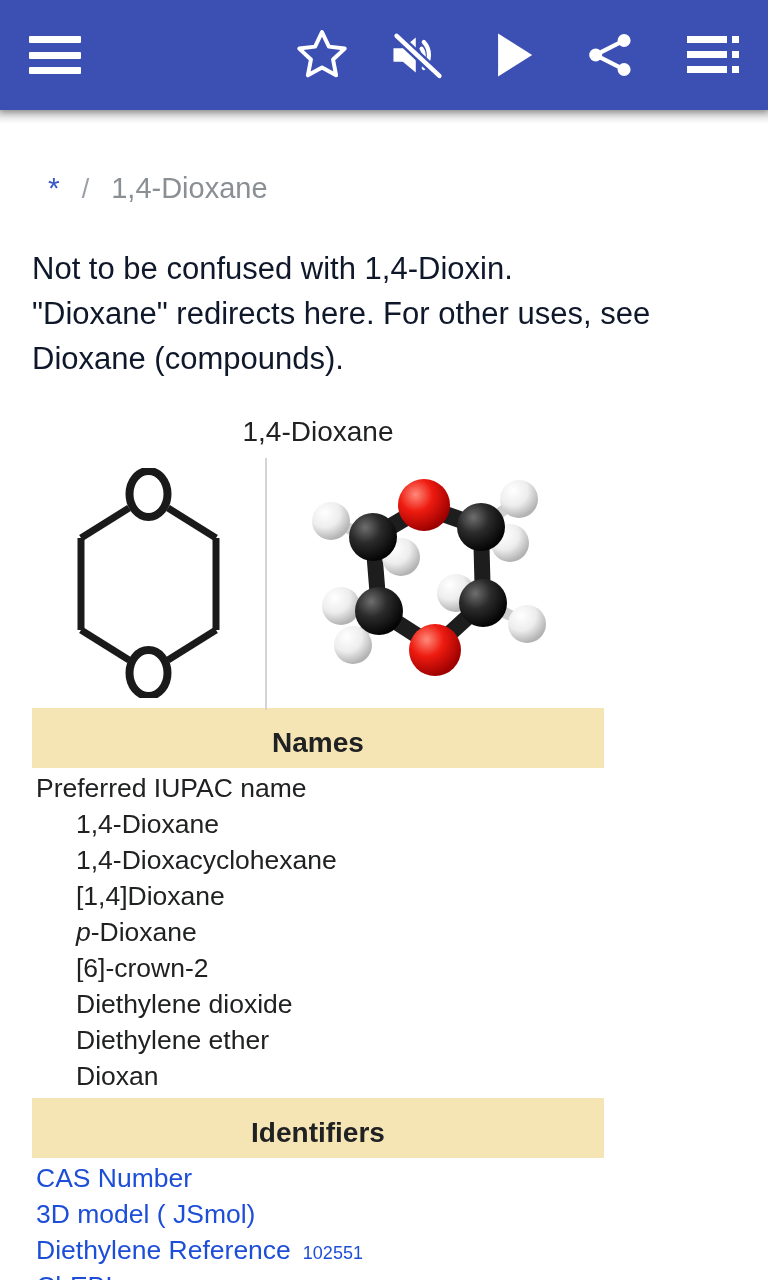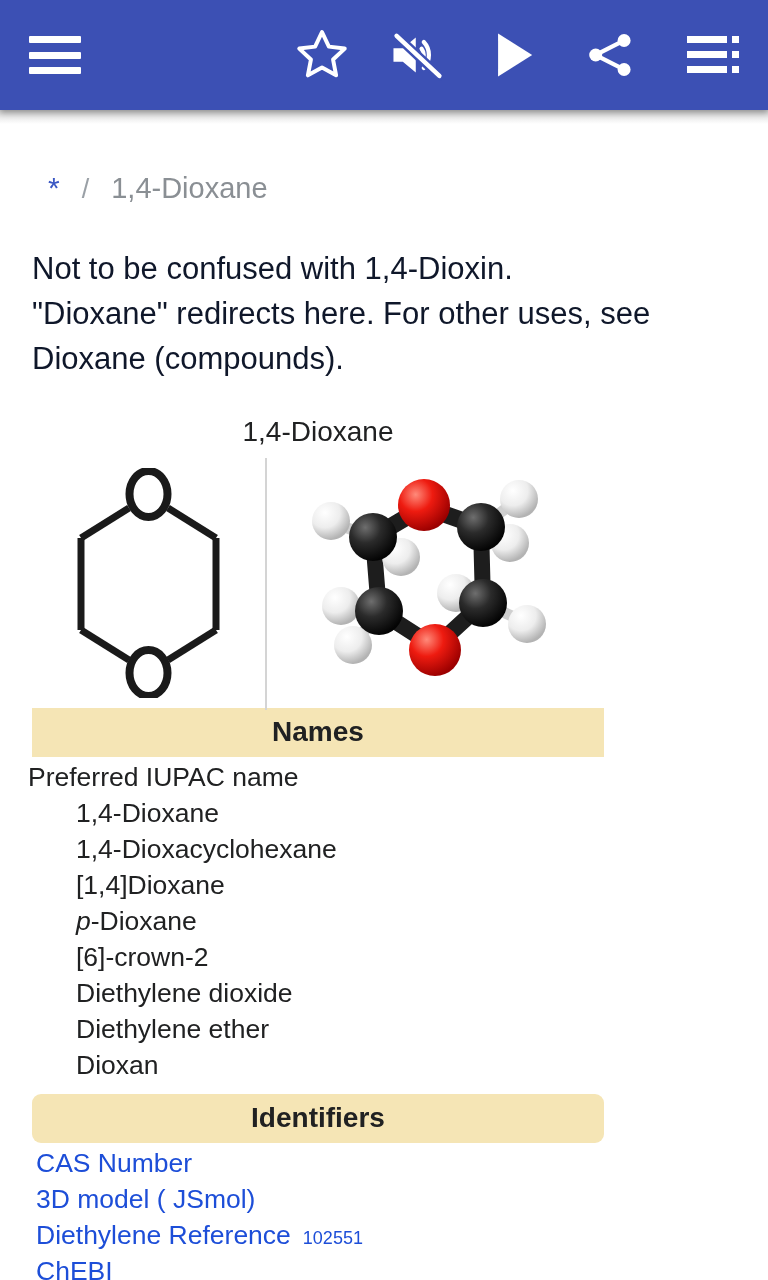--- a/index.html
+++ b/index.html
@@ -93,25 +93,25 @@
   .skeletal { width: 233px; height: 250px; display:flex; align-items:center; justify-content:center; }
   .ball3d { flex: 1; height: 250px; display:flex; align-items:center; justify-content:center; }
 
   .section-head {
     width: 572px; margin-left: 32px;
     background: #f5e5b5;
     text-align: center;
     font-weight: bold;
     font-size: 28px;
     color: #202122;
-    padding: 8px 0 9px 0;
+    padding: 19px 0 9px 0;
   }
   .row-label {
     font-size: 26.5px; color: #202122;
-    padding: 5px 0 0 28px;
+    padding: 5px 0 0 36px;
   }
   .row-value {
     font-size: 26.5px; color: #202122;
     padding: 5px 0 0 76px;
   }
   .row-inline {
     font-size: 26.5px; color: #1d4ed8;
     padding: 5px 0 0 36px;
   }
   .row-inline .val { margin-left: 12px; font-size: 18px; }
@@ -285,21 +285,21 @@
     <div class="row-value">1,4-Dioxane</div>
 
     <div class="row-value">1,4-Dioxacyclohexane</div>
     <div class="row-value">[1,4]Dioxane</div>
     <div class="row-value"><em class="it">p</em><span>-Dioxane</span></div>
     <div class="row-value">[6]-crown-2</div>
     <div class="row-value">Diethylene dioxide</div>
     <div class="row-value">Diethylene ether</div>
     <div class="row-value">Dioxan</div>
 
-    <div class="section-head" style="margin-top:13px;border-radius:9px;">Identifiers</div>
+    <div class="section-head" style="margin-top:6px;">Identifiers</div>
 
     <div class="row-inline">
       <span>CAS Number</span><span class="val"></span>
     </div>
     <div class="row-inline">
       <span>3D model ( JSmol)</span><span class="val"></span>
     </div>
     <div class="row-inline">
       <span>Diethylene Reference</span><span class="val">102551</span>
     </div>

